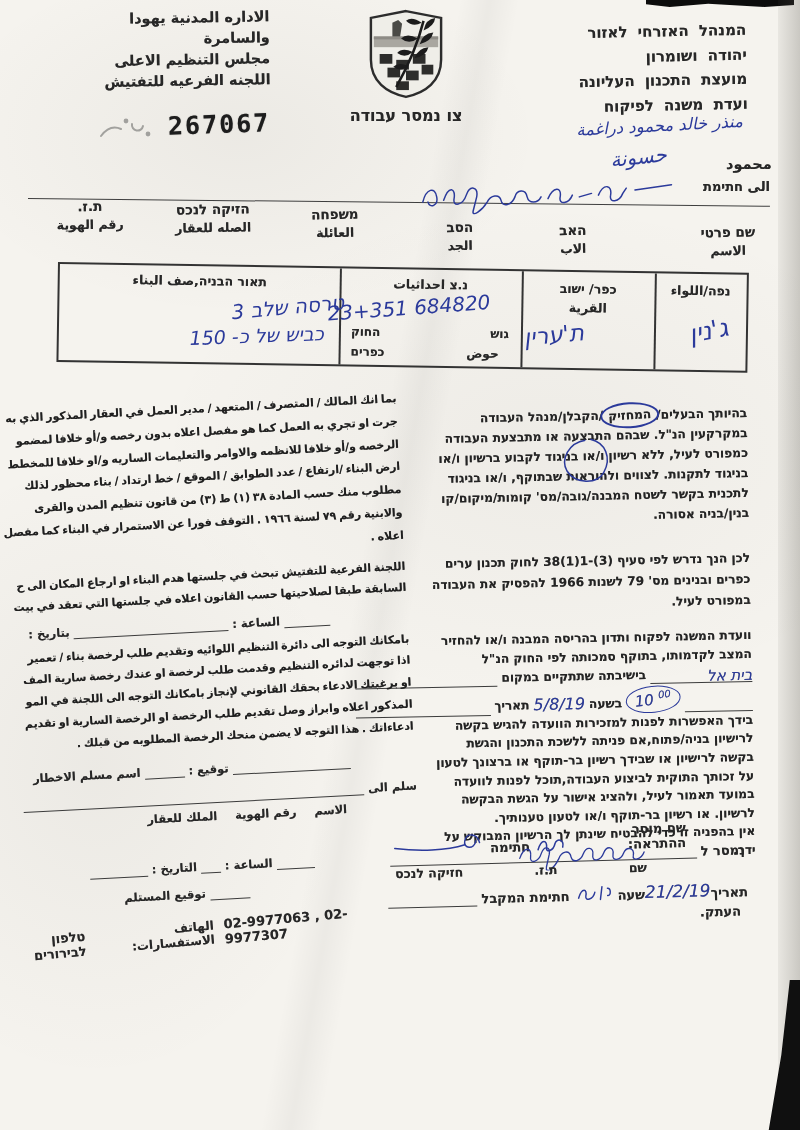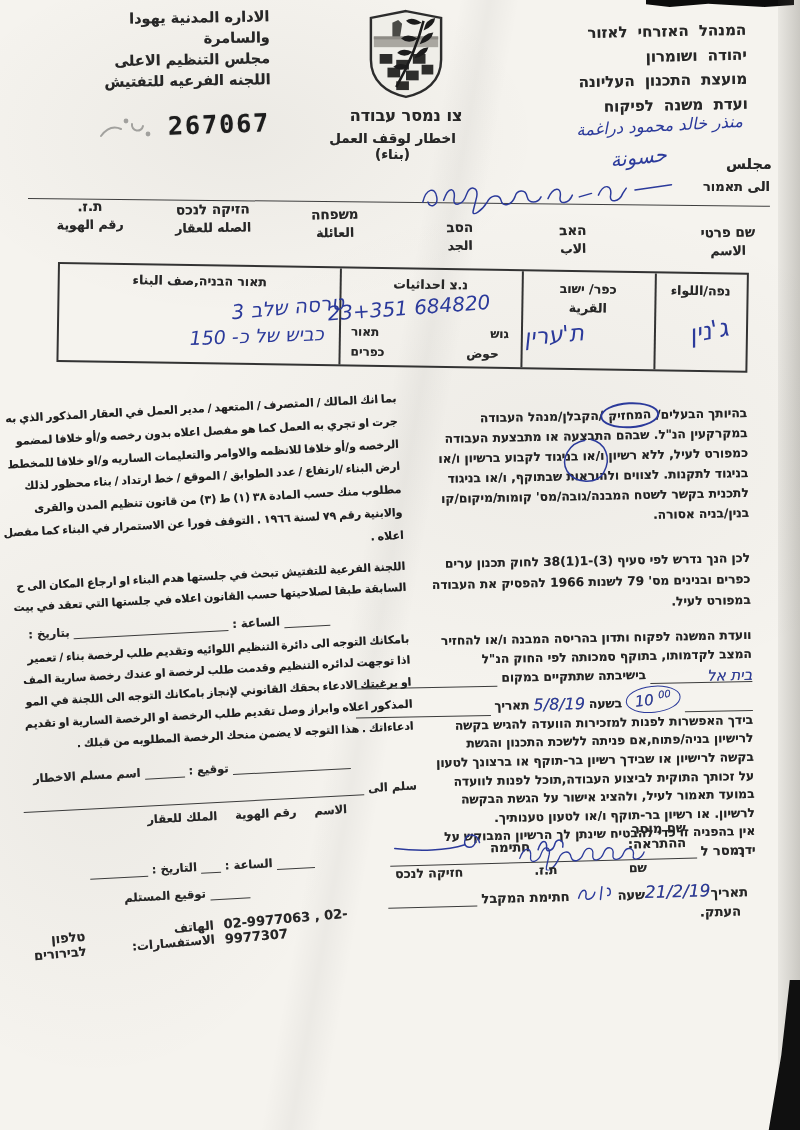--- a/index.html
+++ b/index.html
@@ -83,21 +83,20 @@
         <path d="M52 30 q-11 -6 -17 0 q8 7 17 0"></path>
         <path d="M54 36 q12 -3 14 -12 q-11 1 -14 12"></path>
         <path d="M47 44 q-11 -5 -16 1 q8 6 16 -1"></path>
         <path d="M49 50 q12 -2 14 -11 q-11 1 -14 11"></path>
         <path d="M42 58 q-10 -4 -15 1 q7 6 15 -1"></path>
       </g>
     </svg>
   </div>
 
   <div class="abs print rt" style="left:336px;top:106px;width:140px;text-align:center;font-size:16px;">צו נמסר עבודה</div>
-  <div class="abs print rt" style="left:310px;top:130px;width:165px;text-align:center;font-size:13.5px;">اخطار لوقف العمل (بناء)</div>
 
   <div id="he-office" class="abs print rt" style="left:525px;top:20px;width:222px;">
 
   <div class="hline">המנהל האזרחי לאזור</div>
       <div class="hline">יהודה ושומרון</div>
       <div class="hline">מועצת התכנון העליונה</div>
       <div class="hline">ועדת משנה לפיקוח</div>
     </div>
 
   <div class="abs hw rt" style="left:548px;top:117px;width:195px;font-size:16.5px;transform:rotate(-3deg);">منذر خالد محمود دراغمة</div>
@@ -105,23 +104,23 @@
   <div class="abs" style="left:168px;top:110px;font-family:'DejaVu Sans Mono',monospace;font-weight:700;font-size:25px;letter-spacing:2px;color:#1d1d1d;transform:rotate(-2deg);text-shadow:0 0 1px rgba(0,0,0,.4);">267067</div>
   <div class="abs" style="left:96px;top:112px;">
     <svg width="60" height="32" viewBox="0 0 60 32" fill="none" stroke="#8f8f8c" stroke-width="2" stroke-linecap="round" opacity=".8">
       <path d="M5 24 q9 -12 20 -7"></path>
         <path d="M36 12 a5 5 0 1 0 11 2"></path>
       <circle cx="30" cy="9" r="1.4" fill="#8f8f8c"></circle>
         <circle cx="52" cy="22" r="1.4" fill="#8f8f8c"></circle>
     </svg>
   </div>
 
-  <div class="abs print rt" style="left:726px;top:156px;font-size:14.5px;">مجلس</div>
+  <div class="abs print rt" style="left:726px;top:156px;font-size:14.5px;">محمود</div>
   <div class="abs hw rt" style="left:610px;top:145px;font-size:20px;transform:rotate(-6deg);">حسونة</div>
-  <div class="abs print rt" style="left:690px;top:179px;width:80px;text-align:right;font-size:13px;">الى תאמור</div>
+  <div class="abs print rt" style="left:690px;top:179px;width:80px;text-align:right;font-size:13px;">الى חתימת</div>
 
   <div class="abs" style="left:28px;top:198px;width:742px;border-top:1.6px solid #3e3e3e;transform:rotate(.6deg);transform-origin:0 0;"></div>
   <div class="abs" style="left:398px;top:176px;">
     <svg width="300" height="40" viewBox="0 0 300 46" fill="none" stroke="#2b3a9b" stroke-width="1.7" stroke-linecap="round">
       <path d="M6 30 C10 14 20 12 22 24 C24 34 14 38 12 30 M30 28 C36 10 44 14 42 26 C40 36 52 34 56 22 C60 10 70 12 68 24 L64 40 C62 48 74 40 80 30 C84 22 94 20 96 28 C98 36 108 34 112 24 C114 16 124 14 126 24 C128 32 138 32 142 24 M150 26 C156 12 166 12 164 24 C162 34 174 32 178 22 M186 24 L200 20 M208 22 C214 8 224 10 222 22 C220 32 232 30 236 20 L240 14 M250 16 L292 10"></path>
     </svg>
   </div>
 
   <div class="abs fcell print rt" style="left:678px;top:224px;width:100px;">
     <div class="fh">שם פרטי</div>
@@ -157,21 +156,21 @@
     <div class="abs hw rt" style="left:607px;top:42px;width:85px;text-align:center;font-size:25px;transform:rotate(-12deg);">ג'נין</div>
 
     <div class="tcell-h print rt" style="left:464px;top:8px;width:129px;">כפר/ ישוב</div>
     <div class="tcell-h print rt" style="left:464px;top:27px;width:129px;">القرية</div>
     <div class="abs hw rt" style="left:420px;top:50px;width:150px;text-align:center;font-size:23px;transform:rotate(-6deg);">ת'ערין</div>
 
     <div class="tcell-h print rt" style="left:282px;top:6px;width:178px;">נ.צ احداثيات</div>
     <div class="abs hw" dir="ltr" style="left:268px;top:24px;width:215px;font-size:20px;transform:rotate(-5deg);">23+351 684820</div>
     <div class="abs print rt" style="left:292px;top:56px;width:158px;display:flex;justify-content:space-between;font-size:12px;">
       <span>גוש</span>
-      <span>תאור</span>
+      <span>החוק</span>
     </div>
     <div class="abs print rt" style="left:292px;top:76px;width:148px;display:flex;justify-content:space-between;font-size:12px;">
       <span>حوض</span>
       <span>כפרים</span>
     </div>
 
     <div class="tcell-h print rt" style="left:0;top:6px;width:280px;">תאור הבניה,صف البناء</div>
     <div class="abs hw rt" style="left:125px;top:30px;width:160px;font-size:20px;transform:rotate(-6deg);">טרסה שלב 3</div>
     <div class="abs hw rt" style="left:35px;top:60px;width:230px;font-size:19px;transform:rotate(-3deg);">כביש של כ- 150</div>
   </div>

